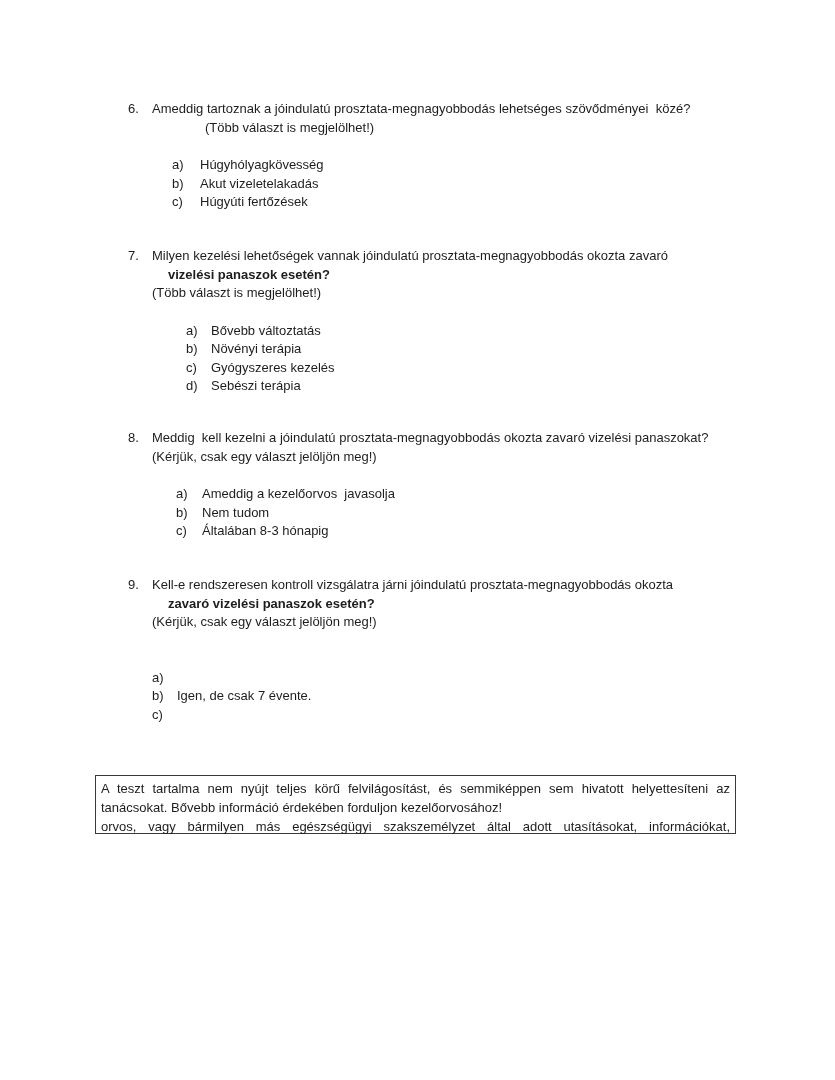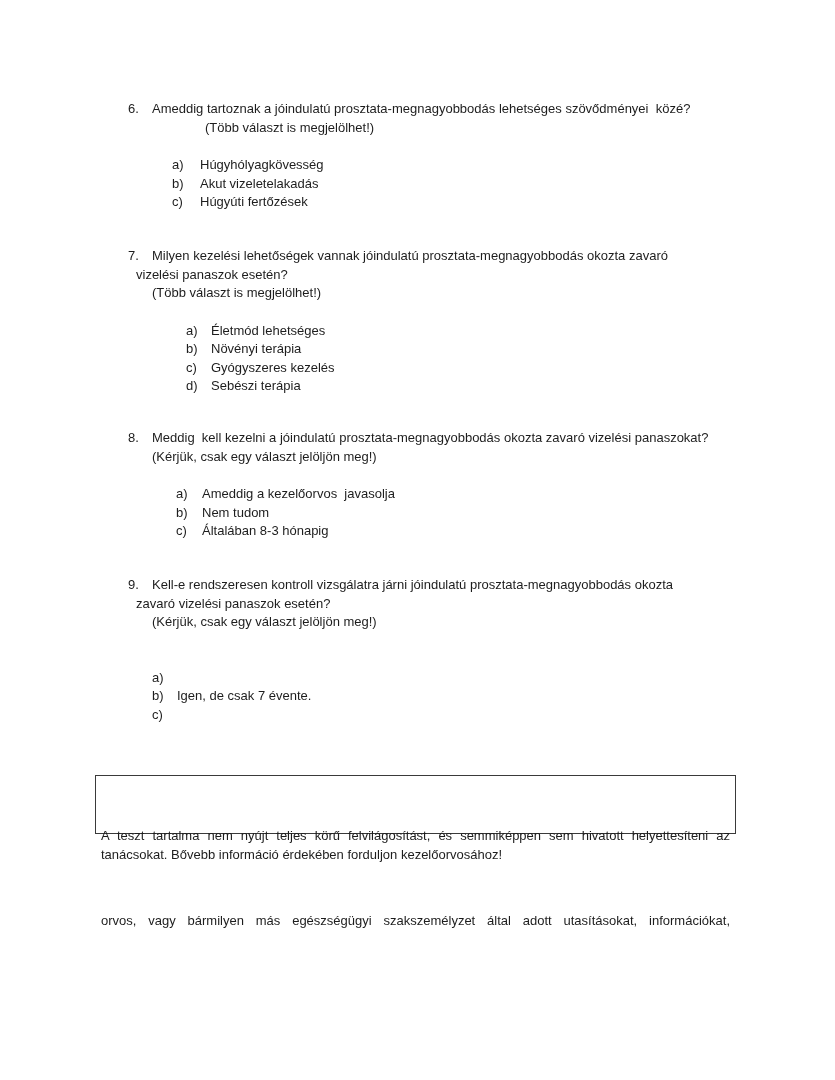--- a/index.html
+++ b/index.html
@@ -14,21 +14,21 @@
     overflow: hidden;
   }
   .question { position: absolute; left: 128px; }
   .q6 { top: 100px; }
   .q7 { top: 247px; }
   .q8 { top: 429px; }
   .q9 { top: 576px; }
 
   .q-line { display: flex; line-height: 18.5px; white-space: pre; }
   .q-num  { width: 24px; flex: none; }
-  .q-cont { margin-left: 8px; line-height: 18.5px; white-space: pre; }
+  .q-cont { margin-left: 40px; line-height: 18.5px; white-space: pre; font-weight: bold; }
   .q6 .q-sub { margin-left: 77px; line-height: 18.5px; white-space: pre; }
   .q7 .q-sub, .q8 .q-sub, .q9 .q-sub { margin-left: 24px; line-height: 18.5px; white-space: pre; }
 
   .options { }
   .q6 .options { margin-top: 19px; margin-left: 44px; }
   .q7 .options { margin-top: 19px; margin-left: 58px; }
   .q8 .options { margin-top: 19px; margin-left: 48px; }
   .q9 .options { margin-top: 37px; margin-left: 24px; }
 
   .opt { display: flex; line-height: 18.6px; white-space: pre; }
@@ -44,21 +44,21 @@
     top: 775px;
     width: 641px;
     height: 59px;
     box-sizing: border-box;
     border: 1px solid #3a3a3a;
     padding: 3px 5px 0 5px;
     line-height: 19px;
     font-size: 13px;
   }
   .d-line { line-height: 19px; }
-  .d-line.just { text-align: justify; text-align-last: justify; margin-top: 47px; }
+  .d-line.just { text-align: justify; text-align-last: justify; }
 </style>
 </head>
 <body>
 
 <div class="page">
 
   <section class="question q6">
     <div class="q-line">
       <span class="q-num">6.</span>
       <span class="q-text">Ameddig tartoznak a jóindulatú prosztata-megnagyobbodás lehetséges szövődményei  közé?</span>
@@ -83,21 +83,21 @@
   <section class="question q7">
     <div class="q-line">
       <span class="q-num">7.</span>
       <span class="q-text">Milyen kezelési lehetőségek vannak jóindulatú prosztata-megnagyobbodás okozta zavaró</span>
     </div>
     <div class="q-cont">vizelési panaszok esetén?</div>
     <div class="q-sub">(Több választ is megjelölhet!)</div>
     <div class="options">
       <div class="opt">
         <span class="opt-letter">a)</span>
-        <span class="opt-text">Életmód lehetséges</span>
+        <span class="opt-text">Bővebb változtatás</span>
       </div>
       <div class="opt">
         <span class="opt-letter">b)</span>
         <span class="opt-text">Növényi terápia</span>
       </div>
       <div class="opt">
         <span class="opt-letter">c)</span>
         <span class="opt-text">Gyógyszeres kezelés</span>
       </div>
       <div class="opt">

